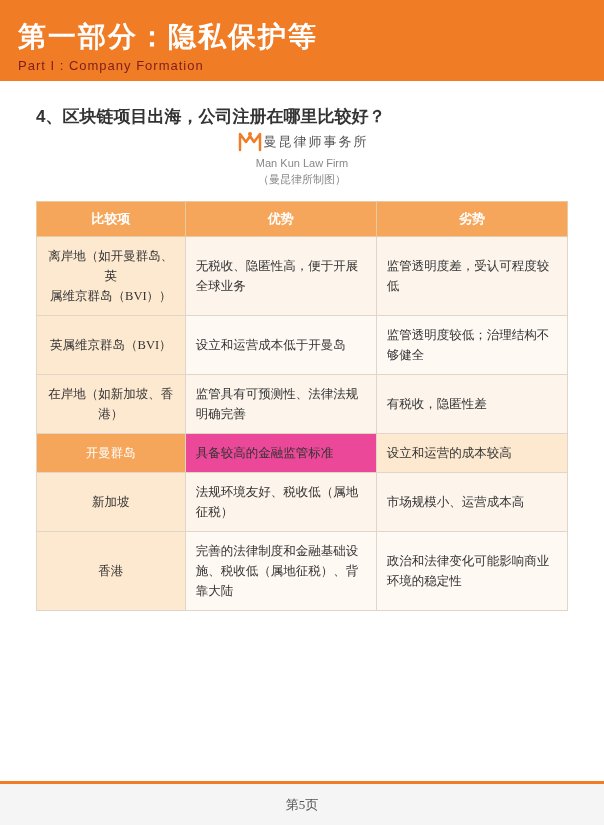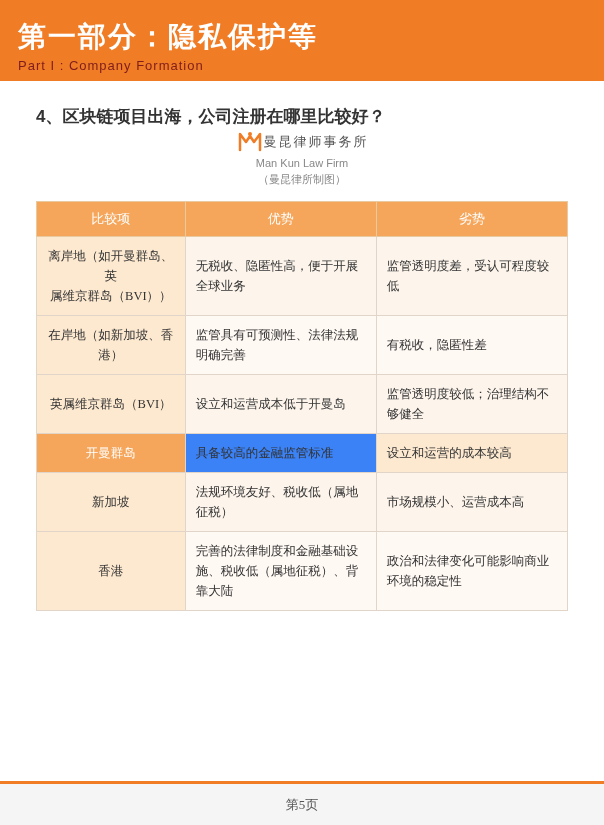--- a/index.html
+++ b/index.html
@@ -98,21 +98,21 @@
       width: 100%;
       border-collapse: collapse;
       font-size: 12.5px;
       color: #333;
     }
     .comparison-table th {
       background: #F5A65B;
       color: #fff;
       padding: 8px 10px;
       text-align: center;
-      font-weight: normal;
+      font-weight: bold;
       border: 1px solid #e8c9a0;
       font-family: 'Microsoft YaHei', sans-serif;
       font-size: 13px;
     }
     .comparison-table td {
       padding: 9px 10px;
       border: 1px solid #e0d5c8;
       vertical-align: middle;
       line-height: 1.6;
       font-family: 'SimSun', serif;
@@ -198,32 +198,32 @@
       </tr>
     </thead>
     <tbody id="table-body">
     <tr>
           <td class="col-item" style="text-align: center;">离岸地（如开曼群岛、英
 属维京群岛（BVI））</td>
           <td class="col-adv">无税收、隐匿性高，便于开展全球业务</td>
           <td class="col-dis">监管透明度差，受认可程度较低</td>
         </tr>
         <tr>
+          <td class="col-item" style="text-align: center;">英属维京群岛（BVI）</td>
+          <td class="col-adv">设立和运营成本低于开曼岛</td>
+          <td class="col-dis">监管透明度较低；治理结构不够健全</td>
+        </tr>
+        <tr>
           <td class="col-item" style="text-align: center;">在岸地（如新加坡、香港）</td>
           <td class="col-adv">监管具有可预测性、法律法规明确完善</td>
           <td class="col-dis">有税收，隐匿性差</td>
         </tr>
         <tr>
-          <td class="col-item" style="text-align: center;">英属维京群岛（BVI）</td>
-          <td class="col-adv">设立和运营成本低于开曼岛</td>
-          <td class="col-dis">监管透明度较低；治理结构不够健全</td>
-        </tr>
-        <tr>
           <td class="col-item col-item-highlight" style="text-align: center;">开曼群岛</td>
-          <td class="col-adv" style="background: #3b82f6;">具备较高的金融监管标准</td>
+          <td class="col-adv" style="background: #ec4899;">具备较高的金融监管标准</td>
           <td class="col-dis" style="background: rgb(253, 233, 208);">设立和运营的成本较高</td>
         </tr>
         <tr>
           <td class="col-item" style="text-align: center;">新加坡</td>
           <td class="col-adv">法规环境友好、税收低（属地征税）</td>
           <td class="col-dis">市场规模小、运营成本高</td>
         </tr>
         <tr>
           <td class="col-item" style="text-align: center;">香港</td>
           <td class="col-adv">完善的法律制度和金融基础设施、税收低（属地征税）、背靠大陆</td>

